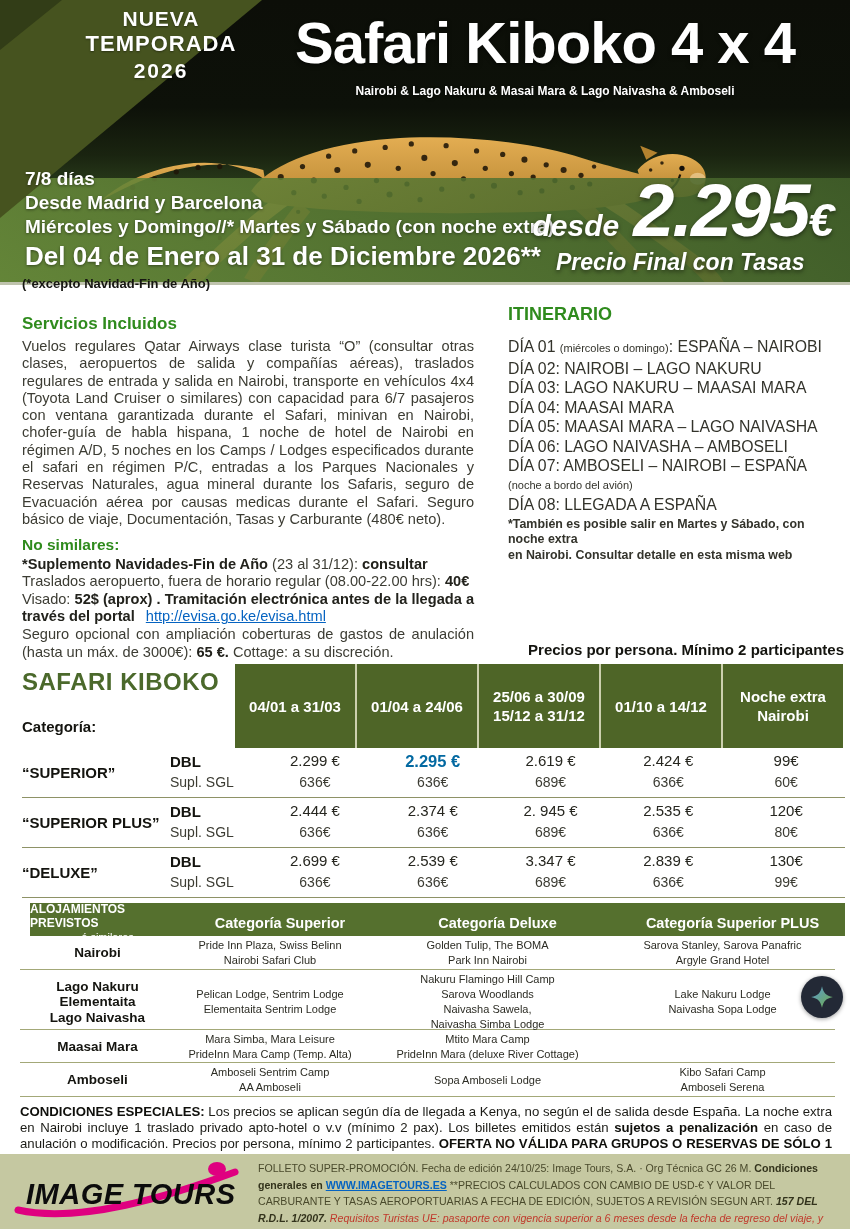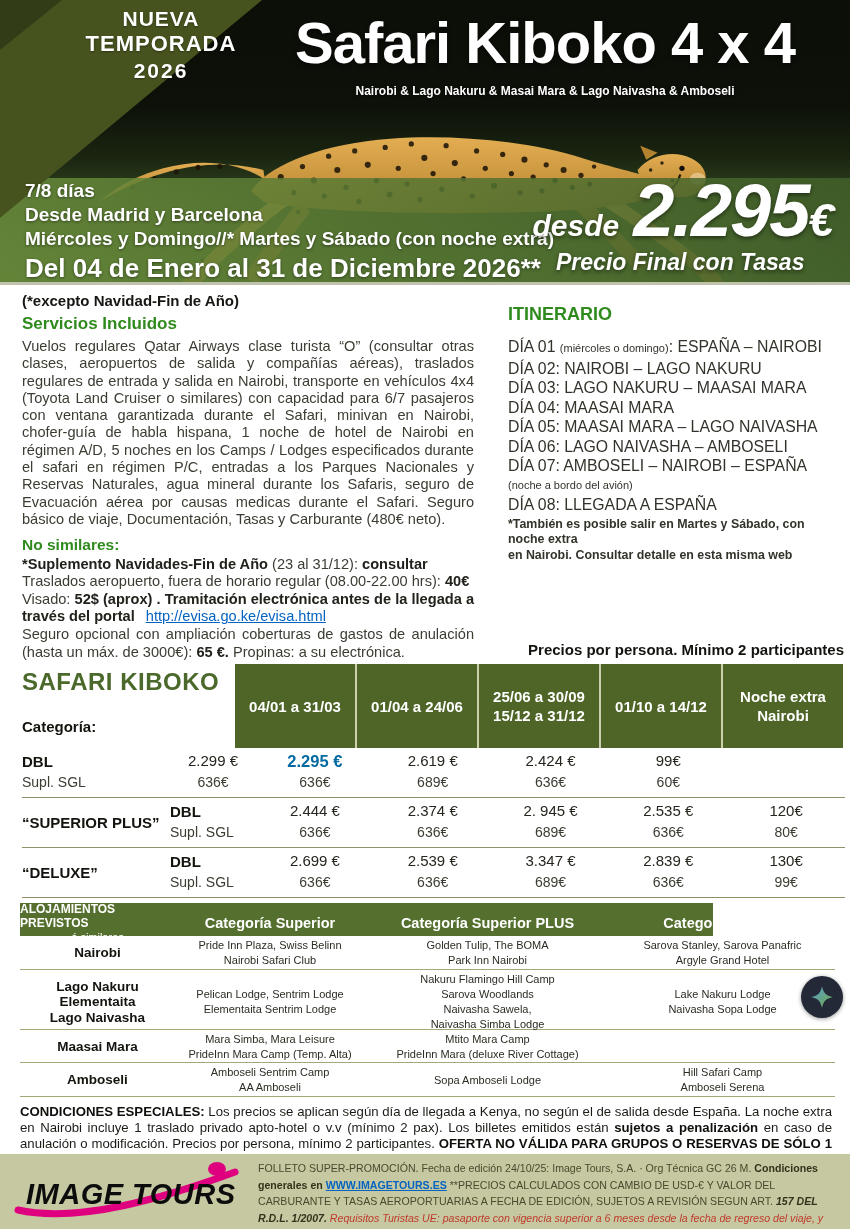--- a/index.html
+++ b/index.html
@@ -21,34 +21,34 @@
   .badge-text .b1{font-size:21px;letter-spacing:1px;}
   .badge-text .b2{font-size:22px;letter-spacing:1px;}
   .badge-text .b3{font-size:21px;letter-spacing:2px;}
   .hero-title{position:absolute;left:255px;top:4px;width:580px;text-align:center;color:#fff;}
   .hero-title .t{font-size:58px;font-weight:bold;letter-spacing:-1px;line-height:1.35;
          text-shadow:0 2px 4px rgba(0,0,0,.55);}
   .hero-title .s{font-size:12px;font-weight:bold;margin-top:2px;text-shadow:0 1px 3px rgba(0,0,0,.6);}
   .cheetah{position:absolute;left:55px;top:90px;width:730px;height:235px;}
   .band{position:absolute;left:0;top:178px;width:850px;height:107px;
         background:linear-gradient(90deg,rgba(104,138,58,.85),rgba(66,96,42,.85));}
-  .band-left{position:absolute;left:25px;top:179px;color:#fff;font-weight:bold;
+  .band-left{position:absolute;left:25px;top:167px;color:#fff;font-weight:bold;
         text-shadow:0 1px 3px rgba(0,0,0,.45);}
   .band-left .l{font-size:19px;line-height:24px;}
   .band-left .l4{font-size:26px;line-height:30px;margin-top:2px;}
   .hero-price{position:absolute;right:16px;top:176px;text-align:center;color:#fff;
         text-shadow:0 2px 4px rgba(0,0,0,.5);font-style:italic;}
   .hero-price .row{display:flex;align-items:baseline;justify-content:flex-end;}
   .hero-price .desde{font-size:30px;font-weight:bold;margin-right:14px;}
   .hero-price .big{font-size:74px;font-weight:bold;letter-spacing:-2px;line-height:70px;}
   .hero-price .eur{font-size:46px;font-weight:bold;}
   .hero-price .note{font-size:23px;font-weight:bold;margin-top:2px;padding-right:6px;}
 
   
-  .except{position:absolute;left:22px;top:292px;font-size:15px;font-weight:bold;color:#161612;}
+  .except{position:absolute;left:22px;top:276px;font-size:13px;font-weight:bold;color:#161612;}
   .green-h{color:#2f8b1d;font-weight:bold;}
   .incl-h{position:absolute;left:22px;top:314px;font-size:17px;}
   .incl-b{position:absolute;left:22px;top:338px;width:452px;font-size:14.6px;line-height:17.3px;
           text-align:justify;color:#3c3c33;}
   .ninc{position:absolute;left:22px;top:536px;width:452px;font-size:14.6px;line-height:17.6px;color:#3c3c33;}
   .ninc .h{font-size:15.5px;margin-bottom:2px;}
   .ninc b{color:#22221c;}
   .ninc .just{text-align:justify;}
   a.lnk{color:#0563c1;text-decoration:underline;cursor:pointer;padding-left:7px;}
 
@@ -74,21 +74,21 @@
   .prow .labs{display:flex;flex-direction:column;justify-content:space-between;padding:5px 0 7px 0;}
   .prow .labs .dbl{font-size:15px;font-weight:bold;color:#14140f;}
   .prow .labs .sgl{font-size:14px;color:#3c3c33;}
   .prow .v{display:flex;flex-direction:column;justify-content:space-between;align-items:center;
         padding:4px 0 7px 0;}
   .prow .v .d{font-size:15px;color:#26261f;}
   .prow .v .s{font-size:14px;color:#3c3c33;}
   .prow .v .hl{font-weight:800;font-size:16.5px;color:#0369a1;}
 
   
-  .acc-head{position:absolute;left:20px;top:903px;width:693px;height:33px;background:#55702e;
+  .acc-head{position:absolute;left:30px;top:903px;width:815px;height:33px;background:#55702e;
         display:grid;grid-template-columns:155px 190px 245px 225px;color:#fff;font-weight:bold;}
   .acc-head .c0{display:flex;flex-direction:column;align-items:center;justify-content:center;line-height:1.15;}
   .acc-head .c0 .a{font-size:12px;}
   .acc-head .c0 .b{font-size:11px;font-weight:normal;}
   .acc-head .c{display:flex;align-items:center;justify-content:center;font-size:14.5px;}
   .acc-rows{position:absolute;left:20px;top:936px;width:815px;}
   .arow{display:grid;grid-template-columns:155px 190px 245px 225px;border-bottom:1px solid #a3a878;}
   .arow .cell{display:flex;flex-direction:column;align-items:center;justify-content:center;
         text-align:center;font-size:11px;line-height:15px;color:#2c2c24;padding:2px 2px;}
   .arow .place{font-weight:bold;font-size:13.5px;color:#14140f;line-height:15.5px;}
@@ -237,21 +237,21 @@
   <div class="except">(*excepto Navidad-Fin de Año)</div>
 
   <div class="incl-h green-h">Servicios Incluidos</div>
   <div class="incl-b">Vuelos regulares Qatar Airways clase turista “O” (consultar otras clases, aeropuertos de salida y compañías aéreas), traslados regulares de entrada y salida en Nairobi, transporte en vehículos 4x4 (Toyota Land Cruiser o similares) con capacidad para 6/7 pasajeros con ventana garantizada durante el Safari, minivan en Nairobi, chofer-guía de habla hispana, 1 noche de hotel de Nairobi en régimen A/D, 5 noches en los Camps / Lodges especificados durante el safari en régimen P/C, entradas a los Parques Nacionales y Reservas Naturales, agua mineral durante los Safaris, seguro de Evacuación aérea por causas medicas durante el Safari. Seguro básico de viaje, Documentación, Tasas y Carburante (480€ neto).</div>
 
   <div class="ninc">
     <div class="h green-h">No similares:</div>
     <div><b>*Suplemento Navidades-Fin de Año</b><span> (23 al 31/12): </span><b>consultar</b></div>
     <div><span>Traslados aeropuerto, fuera de horario regular (08.00-22.00 hrs): </span><b>40€</b></div>
     <div class="just"><span>Visado: </span><b>52$ (aprox) .  Tramitación electrónica antes de la llegada a través del portal </b><a class="lnk">http://evisa.go.ke/evisa.html</a></div>
-    <div class="just"><span>Seguro opcional con ampliación coberturas de gastos de anulación (hasta un máx. de 3000€): </span><b>65 €.</b><span>  Propinas: a su electrónica.</span></div>
+    <div class="just"><span>Seguro opcional con ampliación coberturas de gastos de anulación (hasta un máx. de 3000€): </span><b>65 €.</b><span>  Cottage: a su discreción.</span></div>
   </div>
 
   <div class="itin">
     <div class="h green-h">ITINERARIO</div>
     <div class="d"><span>DÍA 01 </span><span class="sm">(miércoles o domingo)</span><span>: ESPAÑA – NAIROBI</span></div>
     <div class="d">DÍA 02: NAIROBI – LAGO NAKURU</div>
     <div class="d">DÍA 03: LAGO NAKURU – MAASAI MARA</div>
     <div class="d">DÍA 04: MAASAI MARA</div>
     <div class="d">DÍA 05: MAASAI MARA – LAGO NAIVASHA</div>
     <div class="d">DÍA 06: LAGO NAIVASHA – AMBOSELI</div>
@@ -276,20 +276,21 @@
     <div class="c">01/10 a 14/12</div>
     <div class="c">
         <span>Noche extra</span>
         <span>Nairobi</span>
       </div>
   </div>
 
   <div class="pt-rows">
 
     <div class="prow">
+      <div class="cat">“SUPERIOR”</div>
       <div class="labs">
         <div class="dbl">DBL</div>
         <div class="sgl">Supl. SGL</div>
       </div>
       <div class="v">
           <div class="d">2.299 €</div>
           <div class="s">636€</div>
         </div>
       <div class="v">
           <div class="d hl">2.295 €</div>
@@ -365,22 +366,22 @@
         </div>
     </div>
   </div>
 
   <div class="acc-head">
     <div class="c0">
       <span class="a">ALOJAMIENTOS PREVISTOS</span>
       <span class="b">ó similares</span>
     </div>
     <div class="c">Categoría Superior</div>
+    <div class="c">Categoría Deluxe</div>
     <div class="c">Categoría Superior PLUS</div>
-    <div class="c">Categoría Deluxe</div>
   </div>
 
   <div class="acc-rows">
     <div class="arow r1">
       <div class="cell place">Nairobi</div>
       <div class="cell">
           <span>Pride Inn Plaza, Swiss Belinn</span>
           <span>Nairobi Safari Club</span>
         </div>
       <div class="cell">
@@ -427,21 +428,21 @@
     <div class="arow r4">
       <div class="cell place">Amboseli</div>
       <div class="cell">
           <span>Amboseli Sentrim Camp</span>
           <span>AA Amboseli</span>
         </div>
       <div class="cell">
           <span>Sopa Amboseli Lodge</span>
         </div>
       <div class="cell">
-          <span>Hill Safari Camp</span>
+          <span>Kibo Safari Camp</span>
           <span>Amboseli Serena</span>
         </div>
     </div>
   </div>
 
   <div class="cond">
     <b>CONDICIONES ESPECIALES:</b><span> Los precios se aplican según día de llegada a Kenya, no según el de salida desde España. La noche extra en Nairobi incluye 1 traslado privado apto-hotel o v.v (mínimo 2 pax). Los billetes emitidos están </span><b>sujetos a penalización</b><span> en caso de anulación o modificación. Precios por persona, mínimo 2 participantes. </span><b>OFERTA NO VÁLIDA PARA GRUPOS O RESERVAS DE SÓLO 1 PERSONA</b>
   </div>
 
   <div class="footer">

